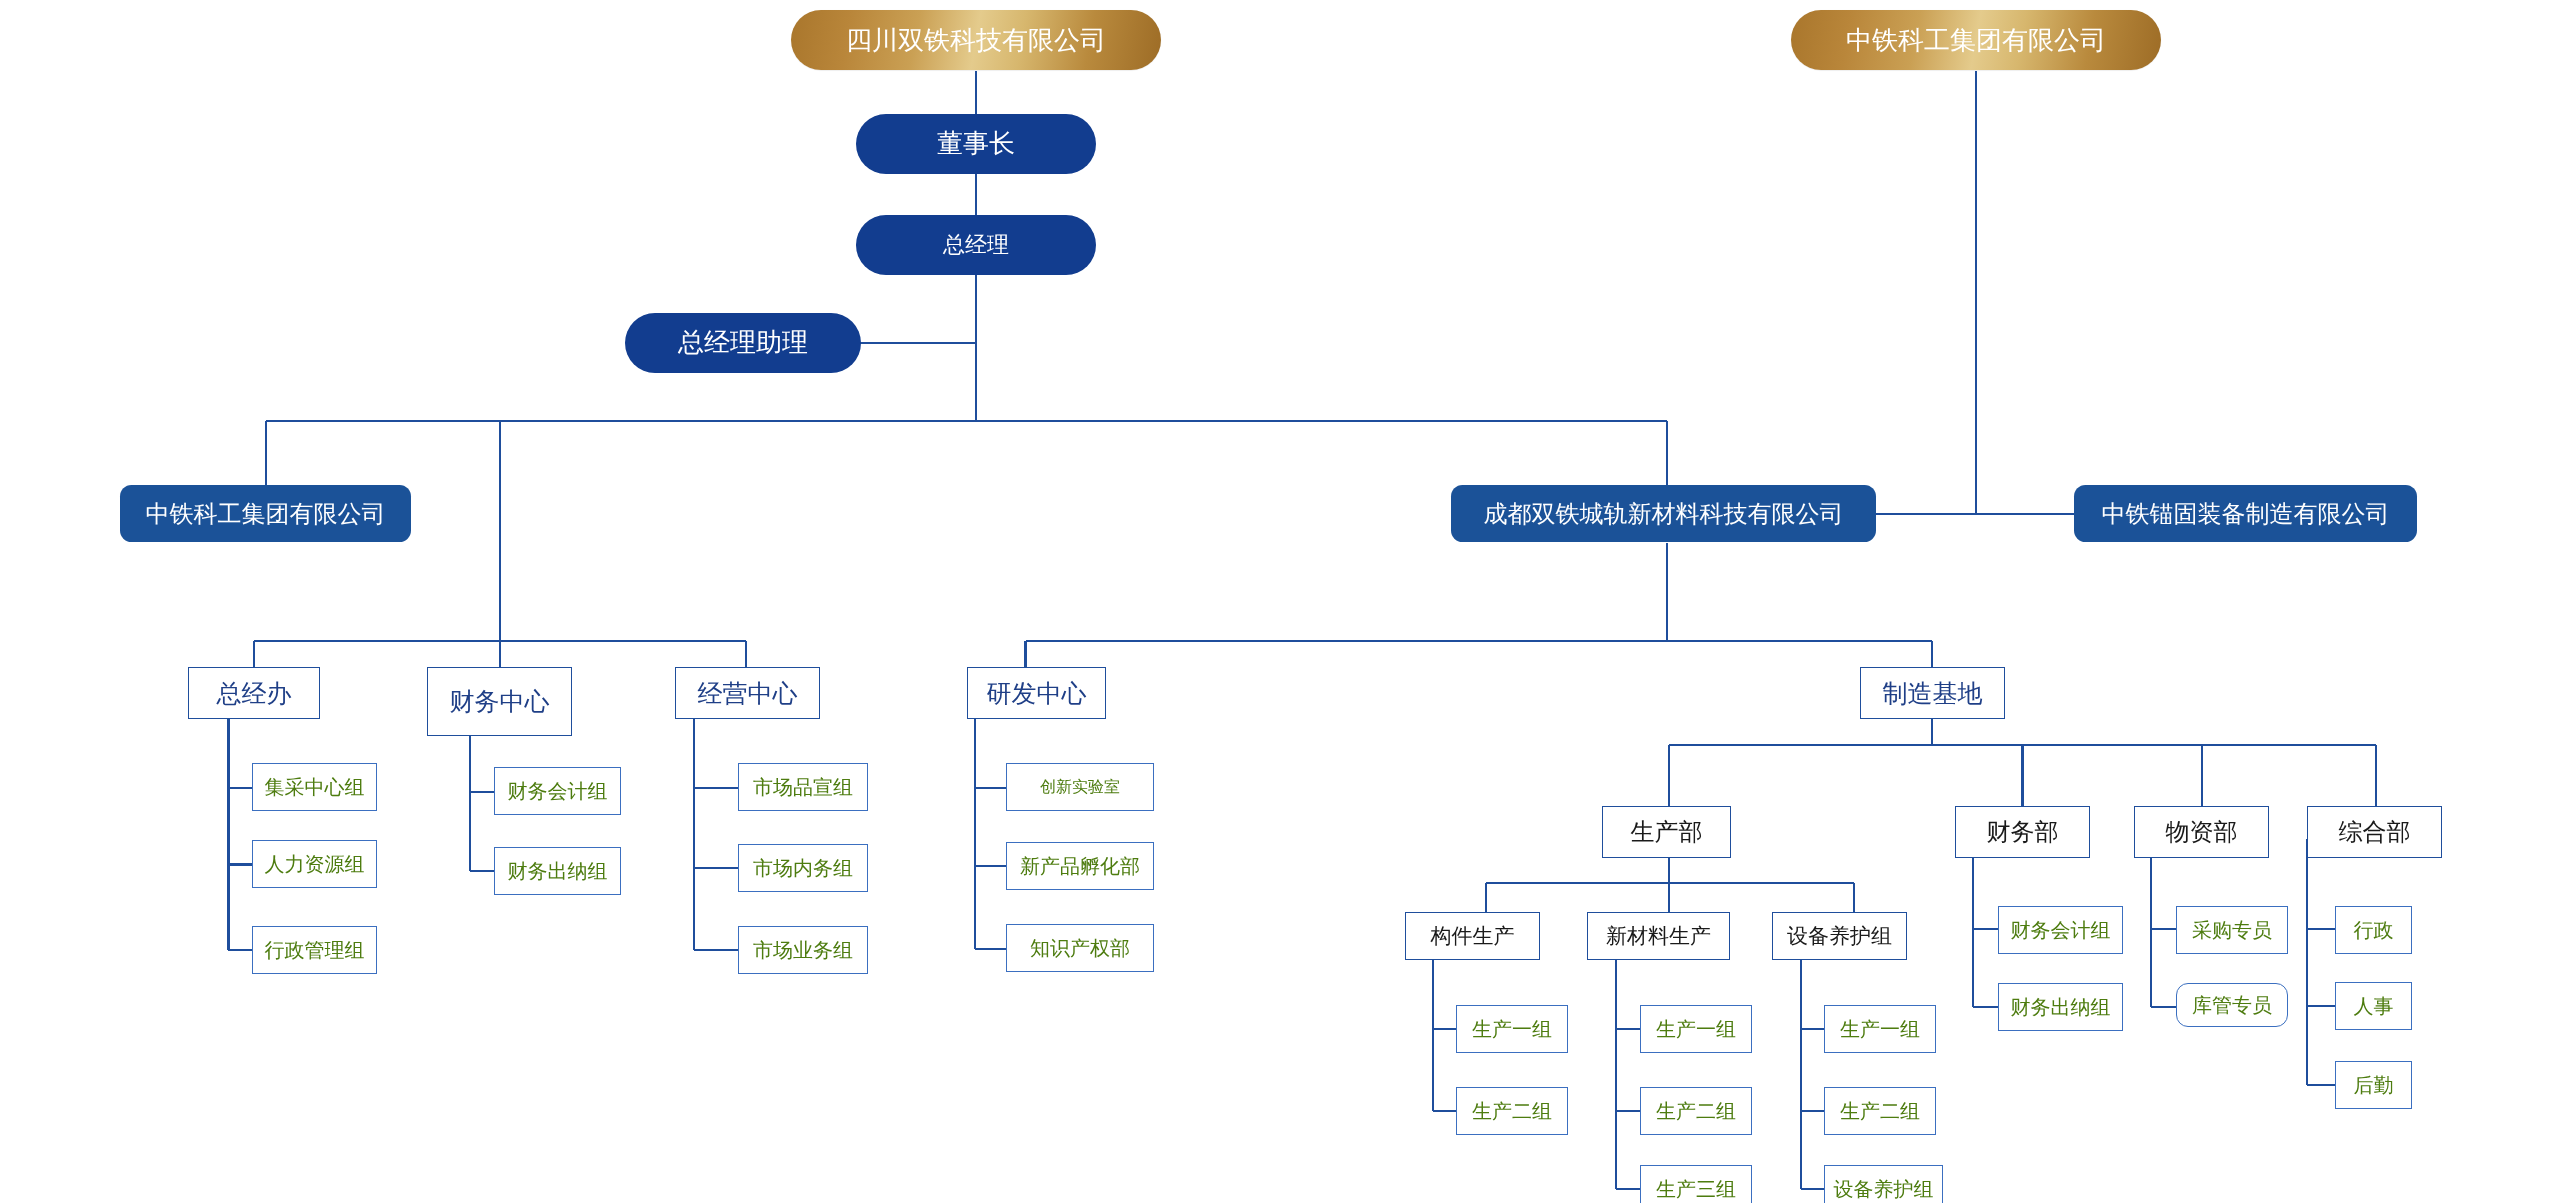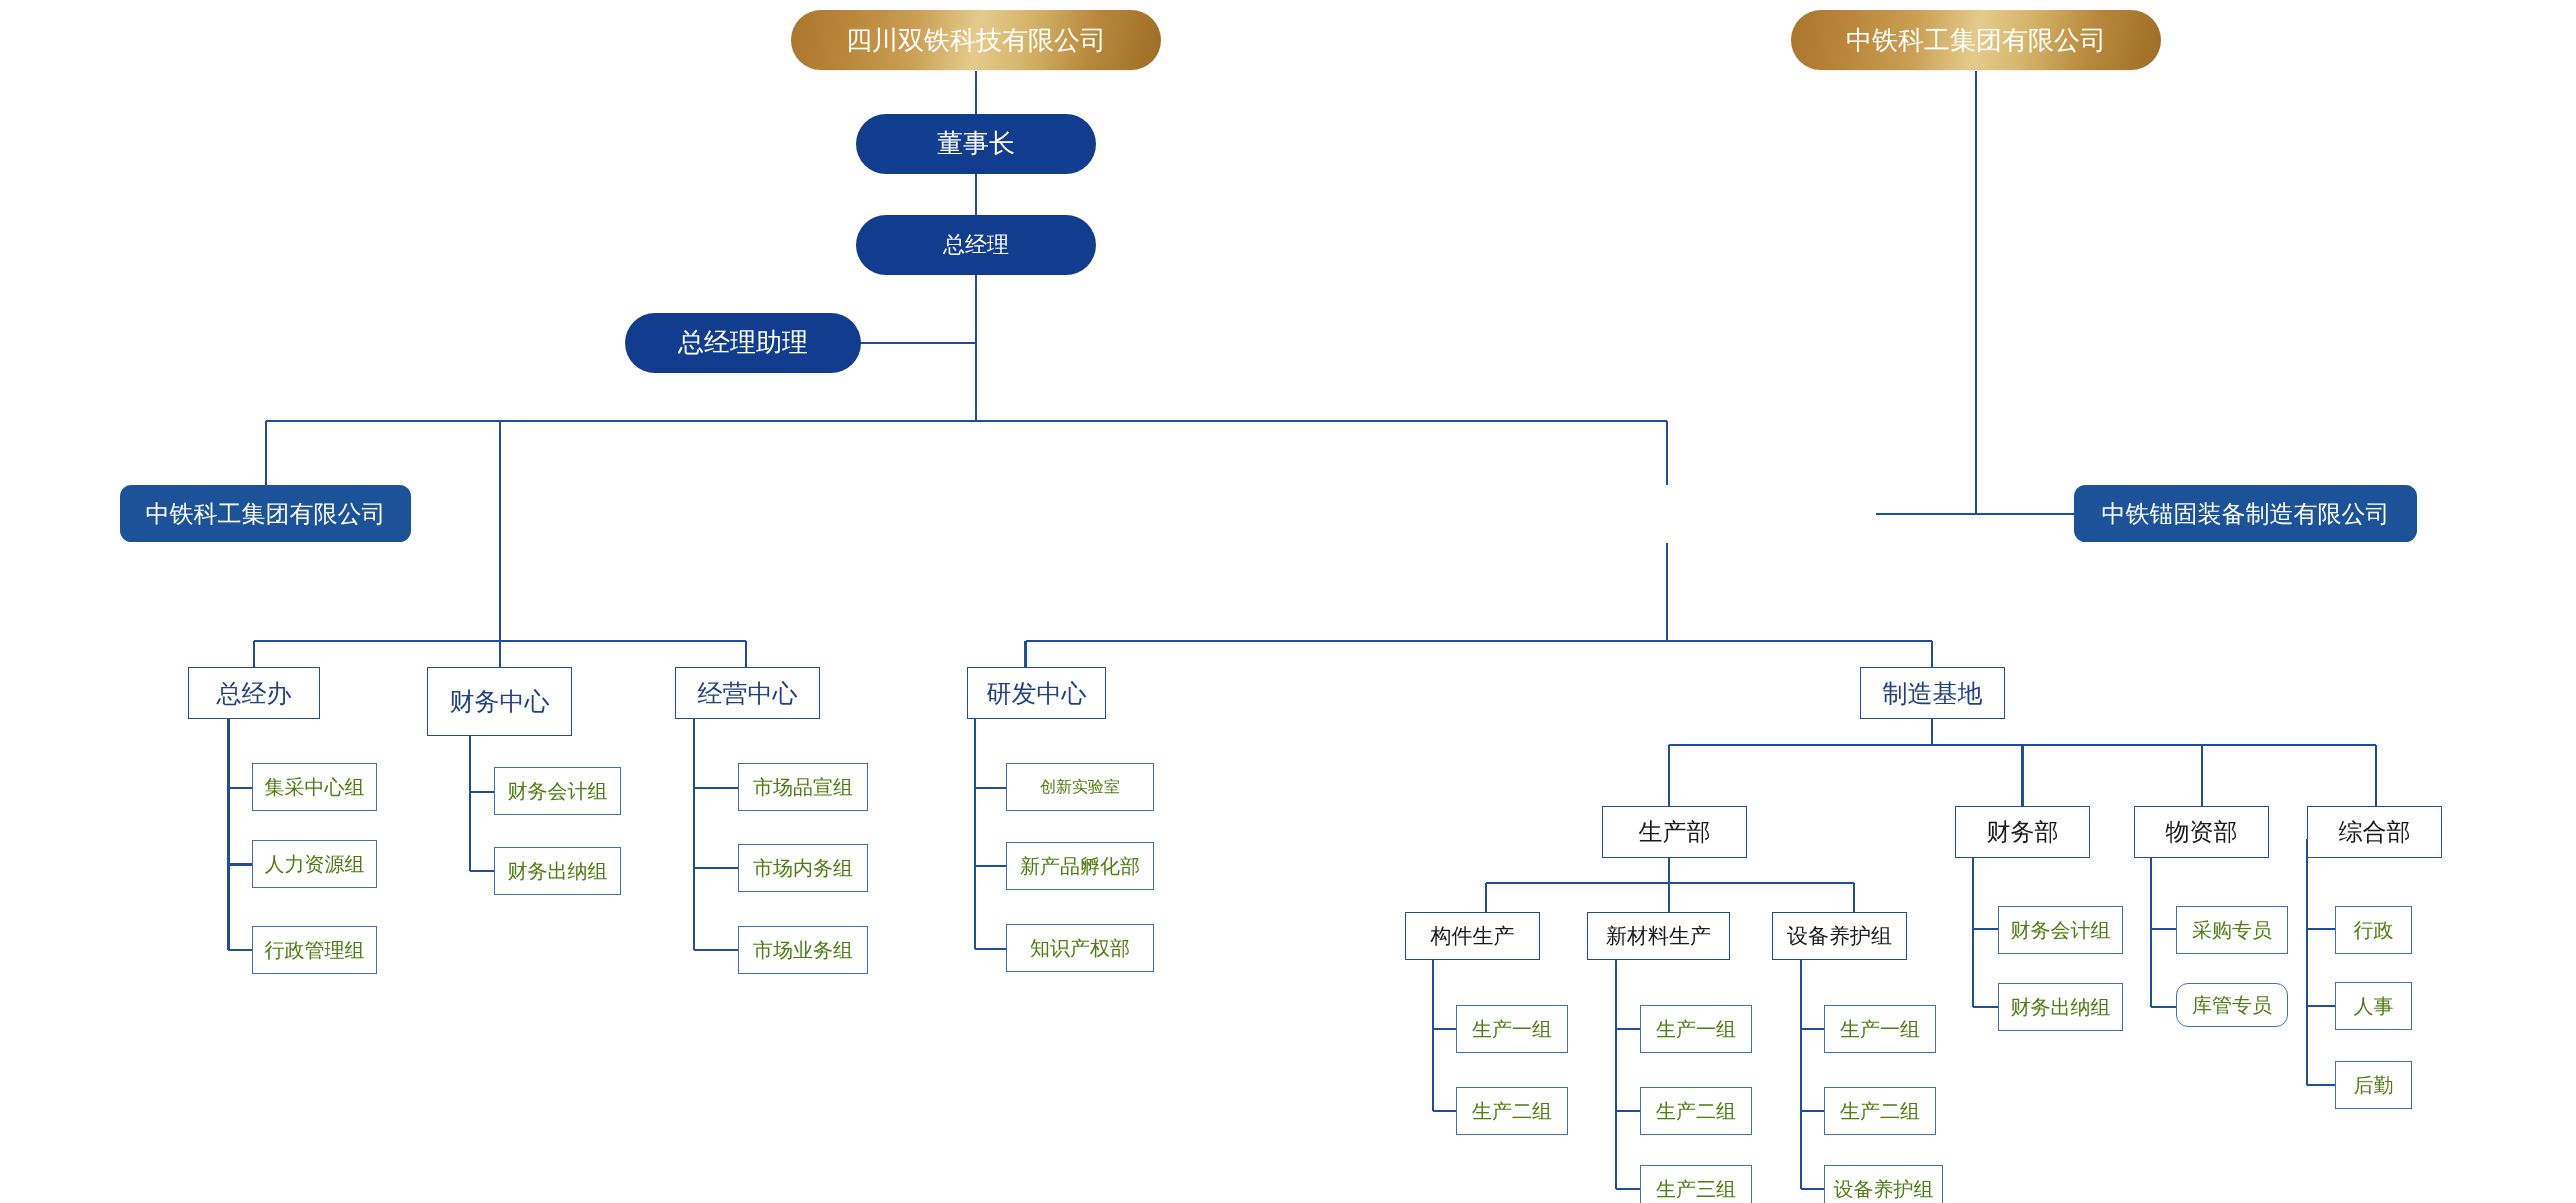--- a/index.html
+++ b/index.html
@@ -175,20 +175,21 @@
   <div class="node pill-gold" style="left:1791px;top:10.4px;width:370px;height:60px;font-size:26px;">中铁科工集团有限公司</div>
 
   <div class="node pill-blue" style="left:856px;top:114px;width:240px;height:60px;font-size:26px;">董事长</div>
 
   <div class="node pill-blue" style="left:856px;top:215px;width:240px;height:60px;font-size:22px;">总经理</div>
 
   <div class="node pill-blue" style="left:625px;top:313px;width:236px;height:60px;font-size:26px;">总经理助理</div>
 
   <div class="node sub-blue" style="left:120px;top:485px;width:291px;height:57px;font-size:24px;">中铁科工集团有限公司</div>
 
+  <div class="node sub-blue" style="left:1451px;top:485px;width:425px;height:57px;font-size:24px;">成都双铁城轨新材料科技有限公司</div>
 
   <div class="node sub-blue" style="left:2074px;top:485px;width:343px;height:57px;font-size:24px;">中铁锚固装备制造有限公司</div>
 
   <div class="node box-blue-text" style="left:188px;top:667px;width:132px;height:52px;font-size:25px;">总经办</div>
 
   <div class="node box-blue-text" style="left:427px;top:667px;width:145px;height:69px;font-size:25px;">财务中心</div>
 
   <div class="node box-blue-text" style="left:675px;top:667px;width:145px;height:52px;font-size:25px;">经营中心</div>
 
   <div class="node box-blue-text" style="left:967px;top:667px;width:139px;height:52px;font-size:25px;">研发中心</div>
@@ -203,21 +204,21 @@
   <div class="node box-leaf" style="left:494px;top:847px;width:127px;height:48px;font-size:20px;">财务出纳组</div>
 
   <div class="node box-leaf" style="left:738px;top:763px;width:130px;height:48px;font-size:20px;">市场品宣组</div>
   <div class="node box-leaf" style="left:738px;top:844px;width:130px;height:48px;font-size:20px;">市场内务组</div>
   <div class="node box-leaf" style="left:738px;top:926px;width:130px;height:48px;font-size:20px;">市场业务组</div>
 
   <div class="node box-leaf" style="left:1006px;top:763px;width:148px;height:48px;font-size:16px;">创新实验室</div>
   <div class="node box-leaf" style="left:1006px;top:842px;width:148px;height:48px;font-size:20px;">新产品孵化部</div>
   <div class="node box-leaf" style="left:1006px;top:924px;width:148px;height:48px;font-size:20px;">知识产权部</div>
 
-  <div class="node box-dark-text" style="left:1602px;top:806px;width:145px;height:52px;font-size:24px;">生产部</div>
+  <div class="node box-dark-text" style="left:1602px;top:806px;width:129px;height:52px;font-size:24px;">生产部</div>
 
   <div class="node box-dark-text" style="left:1955px;top:806px;width:135px;height:52px;font-size:24px;">财务部</div>
 
   <div class="node box-dark-text" style="left:2134px;top:806px;width:135px;height:52px;font-size:24px;">物资部</div>
 
   <div class="node box-dark-text" style="left:2307px;top:806px;width:135px;height:52px;font-size:24px;">综合部</div>
 
   <div class="node box-dark-text" style="left:1405px;top:912px;width:135px;height:48px;font-size:21px;">构件生产</div>
 
   <div class="node box-dark-text" style="left:1587px;top:912px;width:143px;height:48px;font-size:21px;">新材料生产</div>

